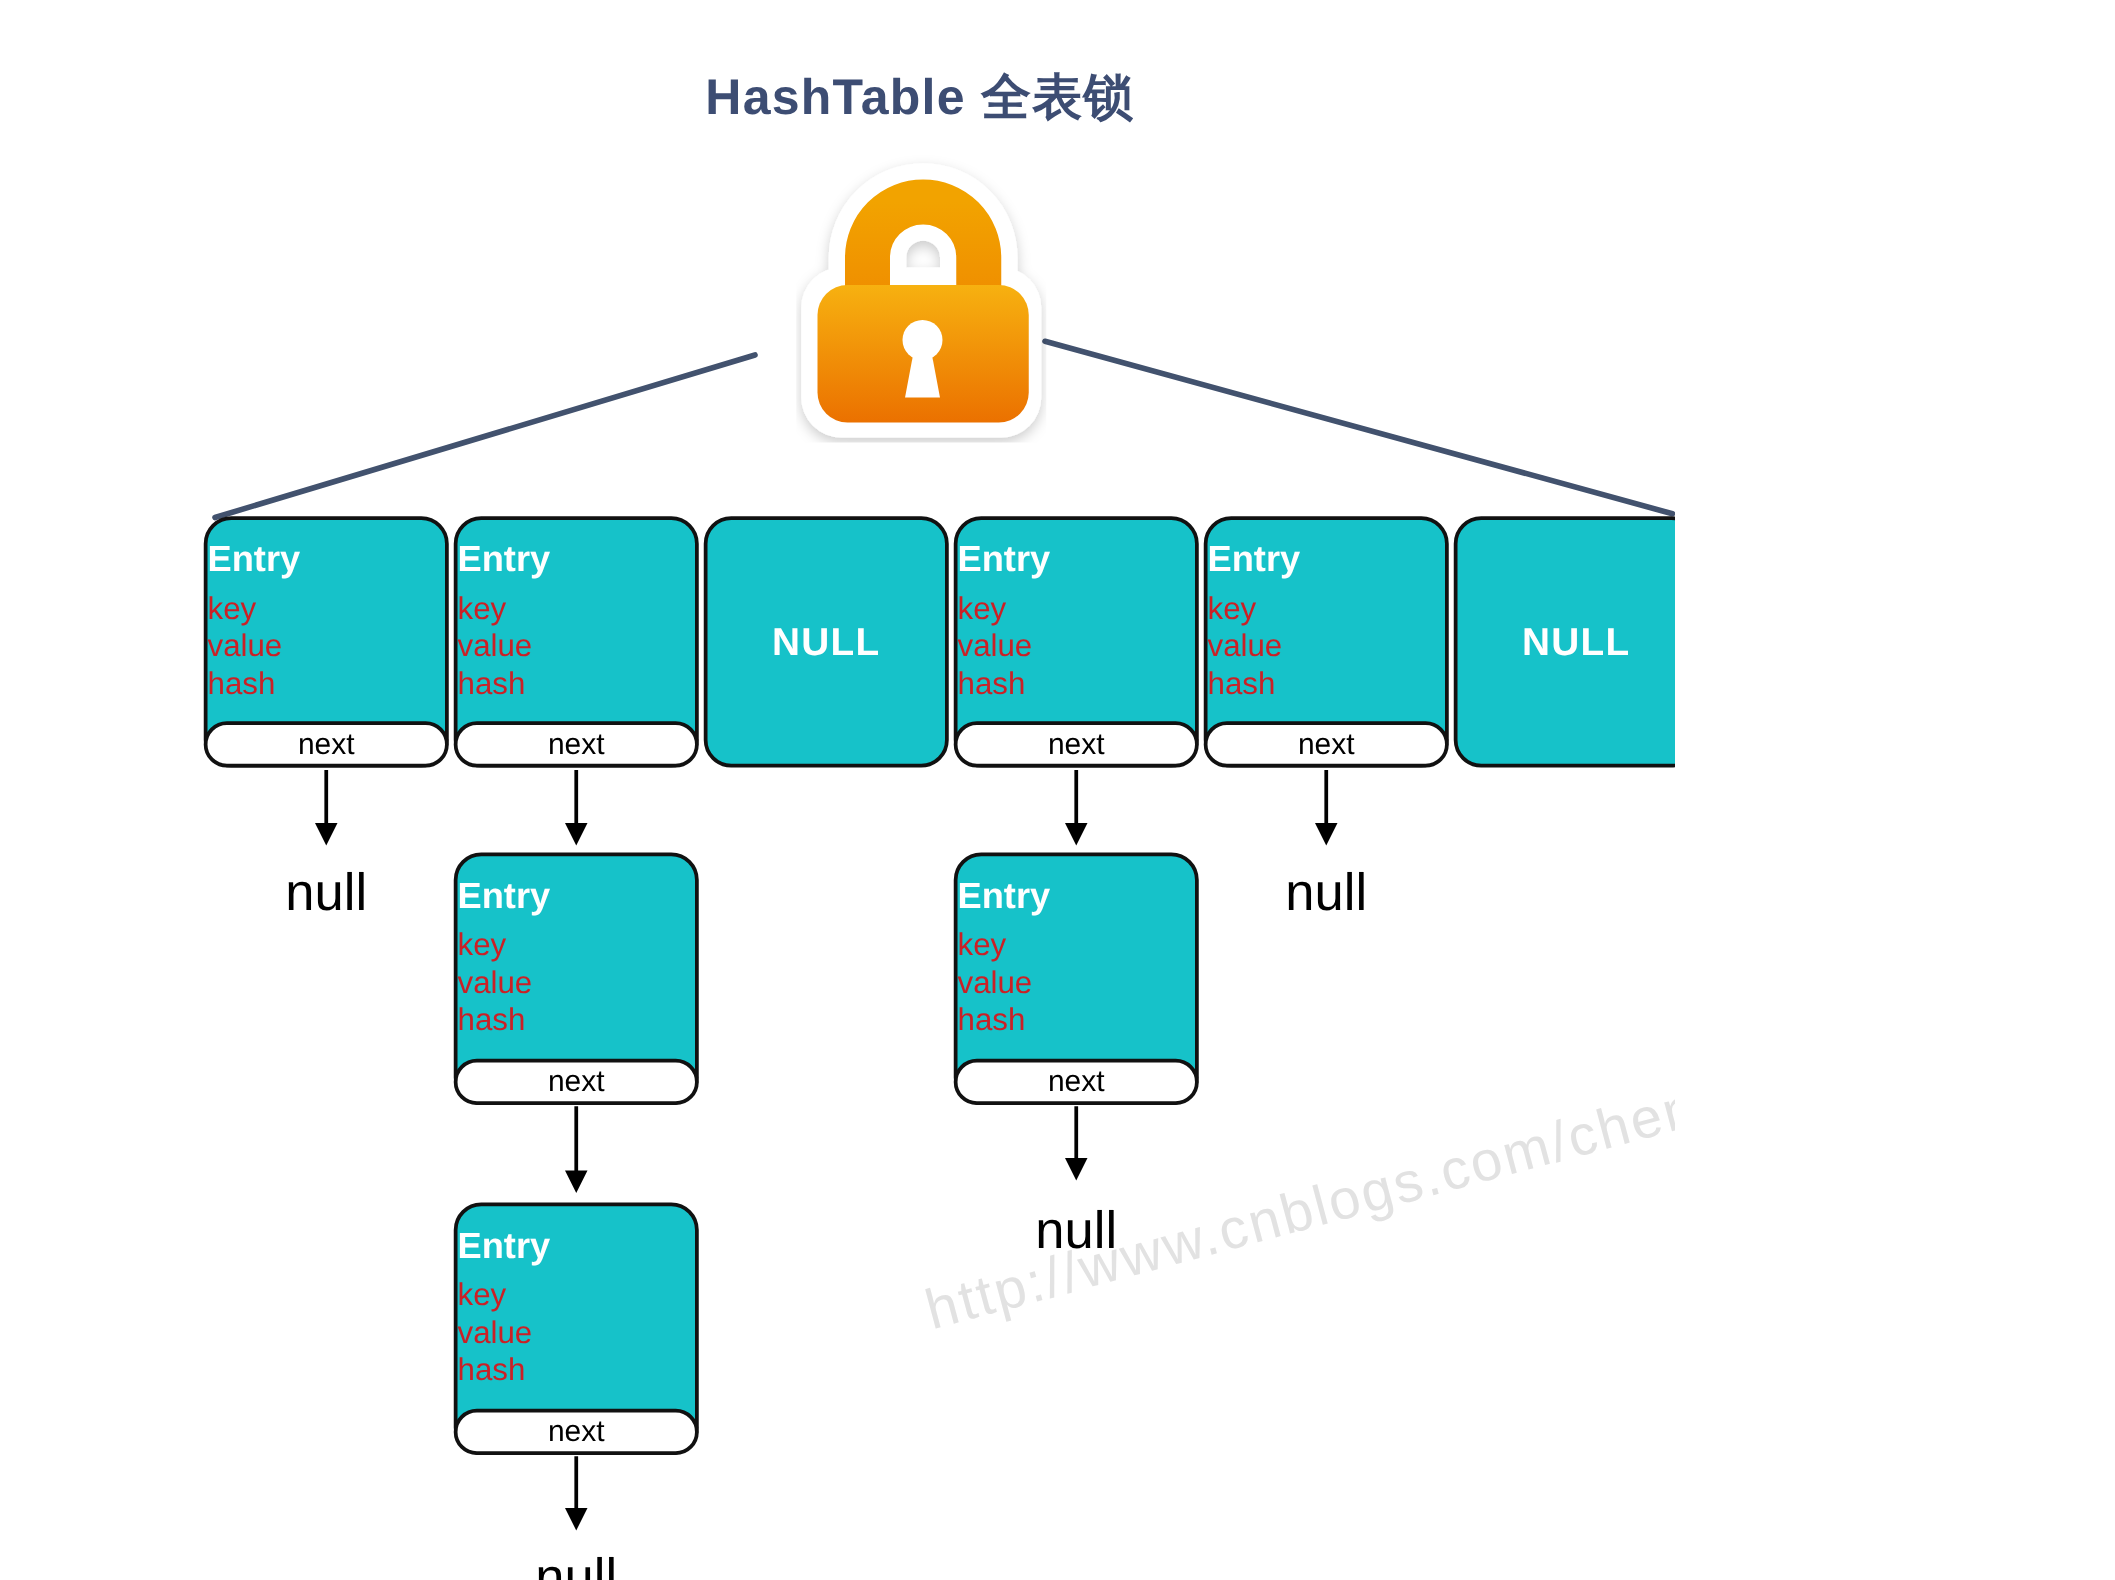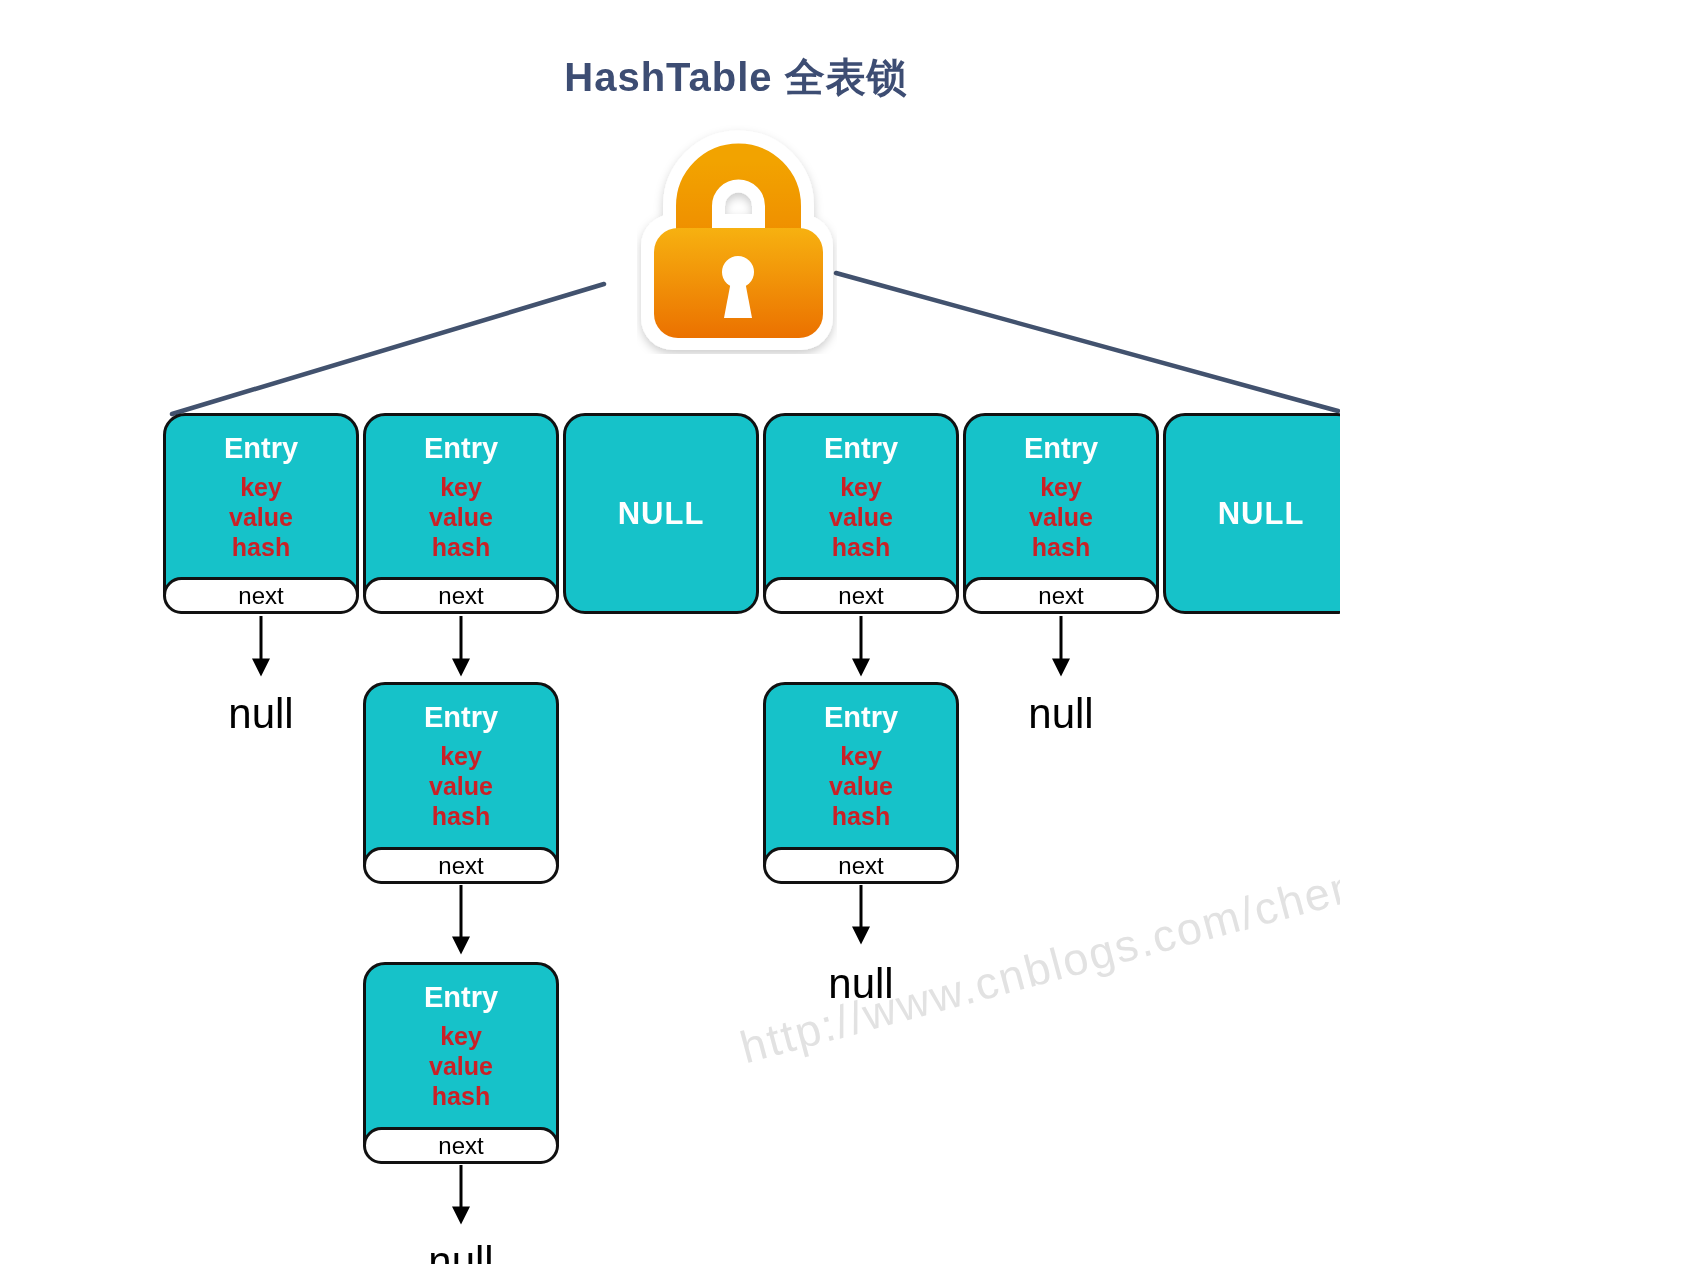--- a/index.html
+++ b/index.html
@@ -42,32 +42,30 @@
     box-sizing: border-box;
     background: #16C2C9;
     border: 3px solid #111111;
     border-radius: 22px;
     z-index: 4;
   }
   .node.h201 { height: 201px; }
   .node.h202 { height: 202px; }
   .entry-title {
     padding-top: 16px;
-    text-align: center;
     font-size: 29px;
     font-weight: bold;
     color: #ffffff;
   }
   .entry-fields {
     margin-top: 7px;
-    text-align: center;
+    text-align: left;
     font-size: 25px;
     line-height: 30px;
     color: #CB2026;
-    font-weight: bold;
   }
   .next-pill {
     position: absolute;
     left: -3px; right: -3px; bottom: -3px;
     height: 37px;
     box-sizing: border-box;
     background: #ffffff;
     border: 3px solid #111111;
     border-radius: 19px;
     display: flex;

